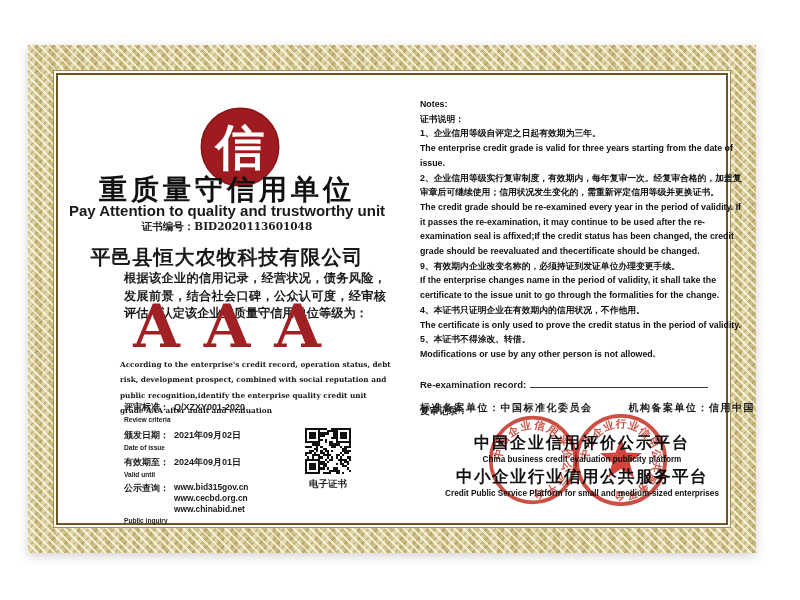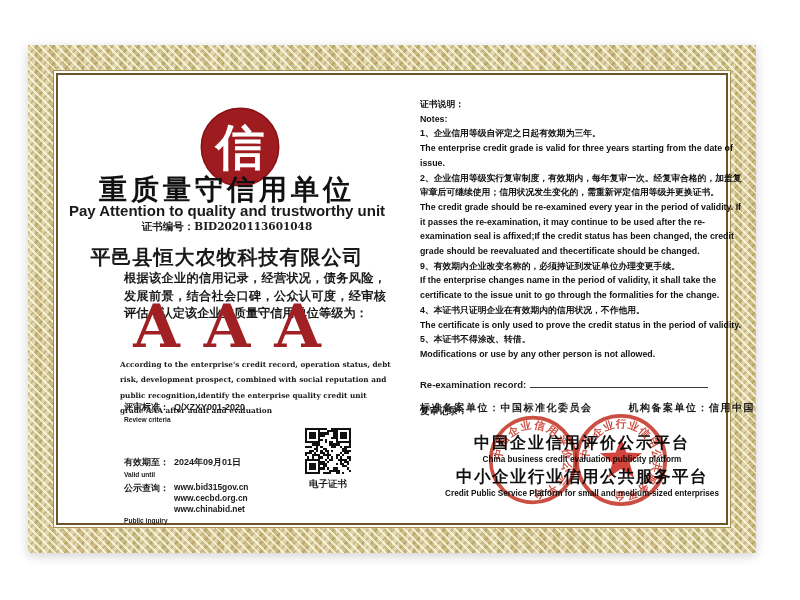--- a/index.html
+++ b/index.html
@@ -94,20 +94,27 @@
   <div class="abs body-zh">根据该企业的信用记录，经营状况，债务风险，发展前景，结合社会口碑，公众认可度，经审核评估，认定该企业重质量守信用单位等级为：</div>
   <div class="abs body-en">According to the enterprise's credit record, operation status, debt risk, development prospect, combined with social reputation and public recognition,identify the enterprise quality credit unit grade AAA after audit and evaluation</div>
   <div class="abs grade ctr">AAA</div>
 
   <div class="abs field" style="top:356px;">
     <div class="frow">
       <span class="flabel">评审标准：</span>
       <span class="fvalue">Q/XZXY001-2020</span>
     </div>
     <div class="fsub">Review criteria</div>
+  </div>
+  <div class="abs field" style="top:384px;">
+    <div class="frow">
+      <span class="flabel">颁发日期：</span>
+      <span class="fvalue">2021年09月02日</span>
+    </div>
+    <div class="fsub">Date of issue</div>
   </div>
   <div class="abs field" style="top:411px;">
     <div class="frow">
       <span class="flabel">有效期至：</span>
       <span class="fvalue">2024年09月01日</span>
     </div>
     <div class="fsub">Valid until</div>
   </div>
   <div class="abs field" style="top:437px;">
     <div class="frow" style="align-items:flex-start;">
@@ -357,22 +364,22 @@
         <rect x="20" y="7" width="1" height="1" fill="#111111"></rect>
         <rect x="20" y="8" width="1" height="1" fill="#111111"></rect>
         <rect x="20" y="10" width="1" height="1" fill="#111111"></rect>
         <rect x="20" y="13" width="1" height="1" fill="#111111"></rect>
         <rect x="20" y="14" width="1" height="1" fill="#111111"></rect>
         <rect x="20" y="19" width="1" height="1" fill="#111111"></rect>
       </svg></div>
   <div class="abs qr-label ctr">电子证书</div>
 
   <div class="abs notes">
+    <div class="zh">Notes:</div>
     <div class="zh">证书说明：</div>
-    <div class="zh">Notes:</div>
     <div class="zh">1、企业信用等级自评定之日起有效期为三年。</div>
     <div class="en">The enterprise credit grade is valid for three years starting from the date of issue.</div>
     <div class="zh">2、企业信用等级实行复审制度，有效期内，每年复审一次。经复审合格的，加盖复审章后可继续使用；信用状况发生变化的，需重新评定信用等级并更换证书。</div>
     <div class="en">The credit grade should be re-examined every year in the period of validity. If it passes the re-examination, it may continue to be used after the re-examination seal is affixed;If the credit status has been changed, the credit grade should be reevaluated and thecertificate should be changed.</div>
     <div class="zh">9、有效期内企业改变名称的，必须持证到发证单位办理变更手续。</div>
     <div class="en">If the enterprise changes name in the period of validity, it shall take the certificate to the issue unit to go through the formalities for the change.</div>
     <div class="zh">4、本证书只证明企业在有效期内的信用状况，不作他用。</div>
     <div class="en">The certificate is only used to prove the credit status in the period of validity.</div>
     <div class="zh">5、本证书不得涂改、转借。</div>
     <div class="en">Modifications or use by any other person is not allowed.</div>

